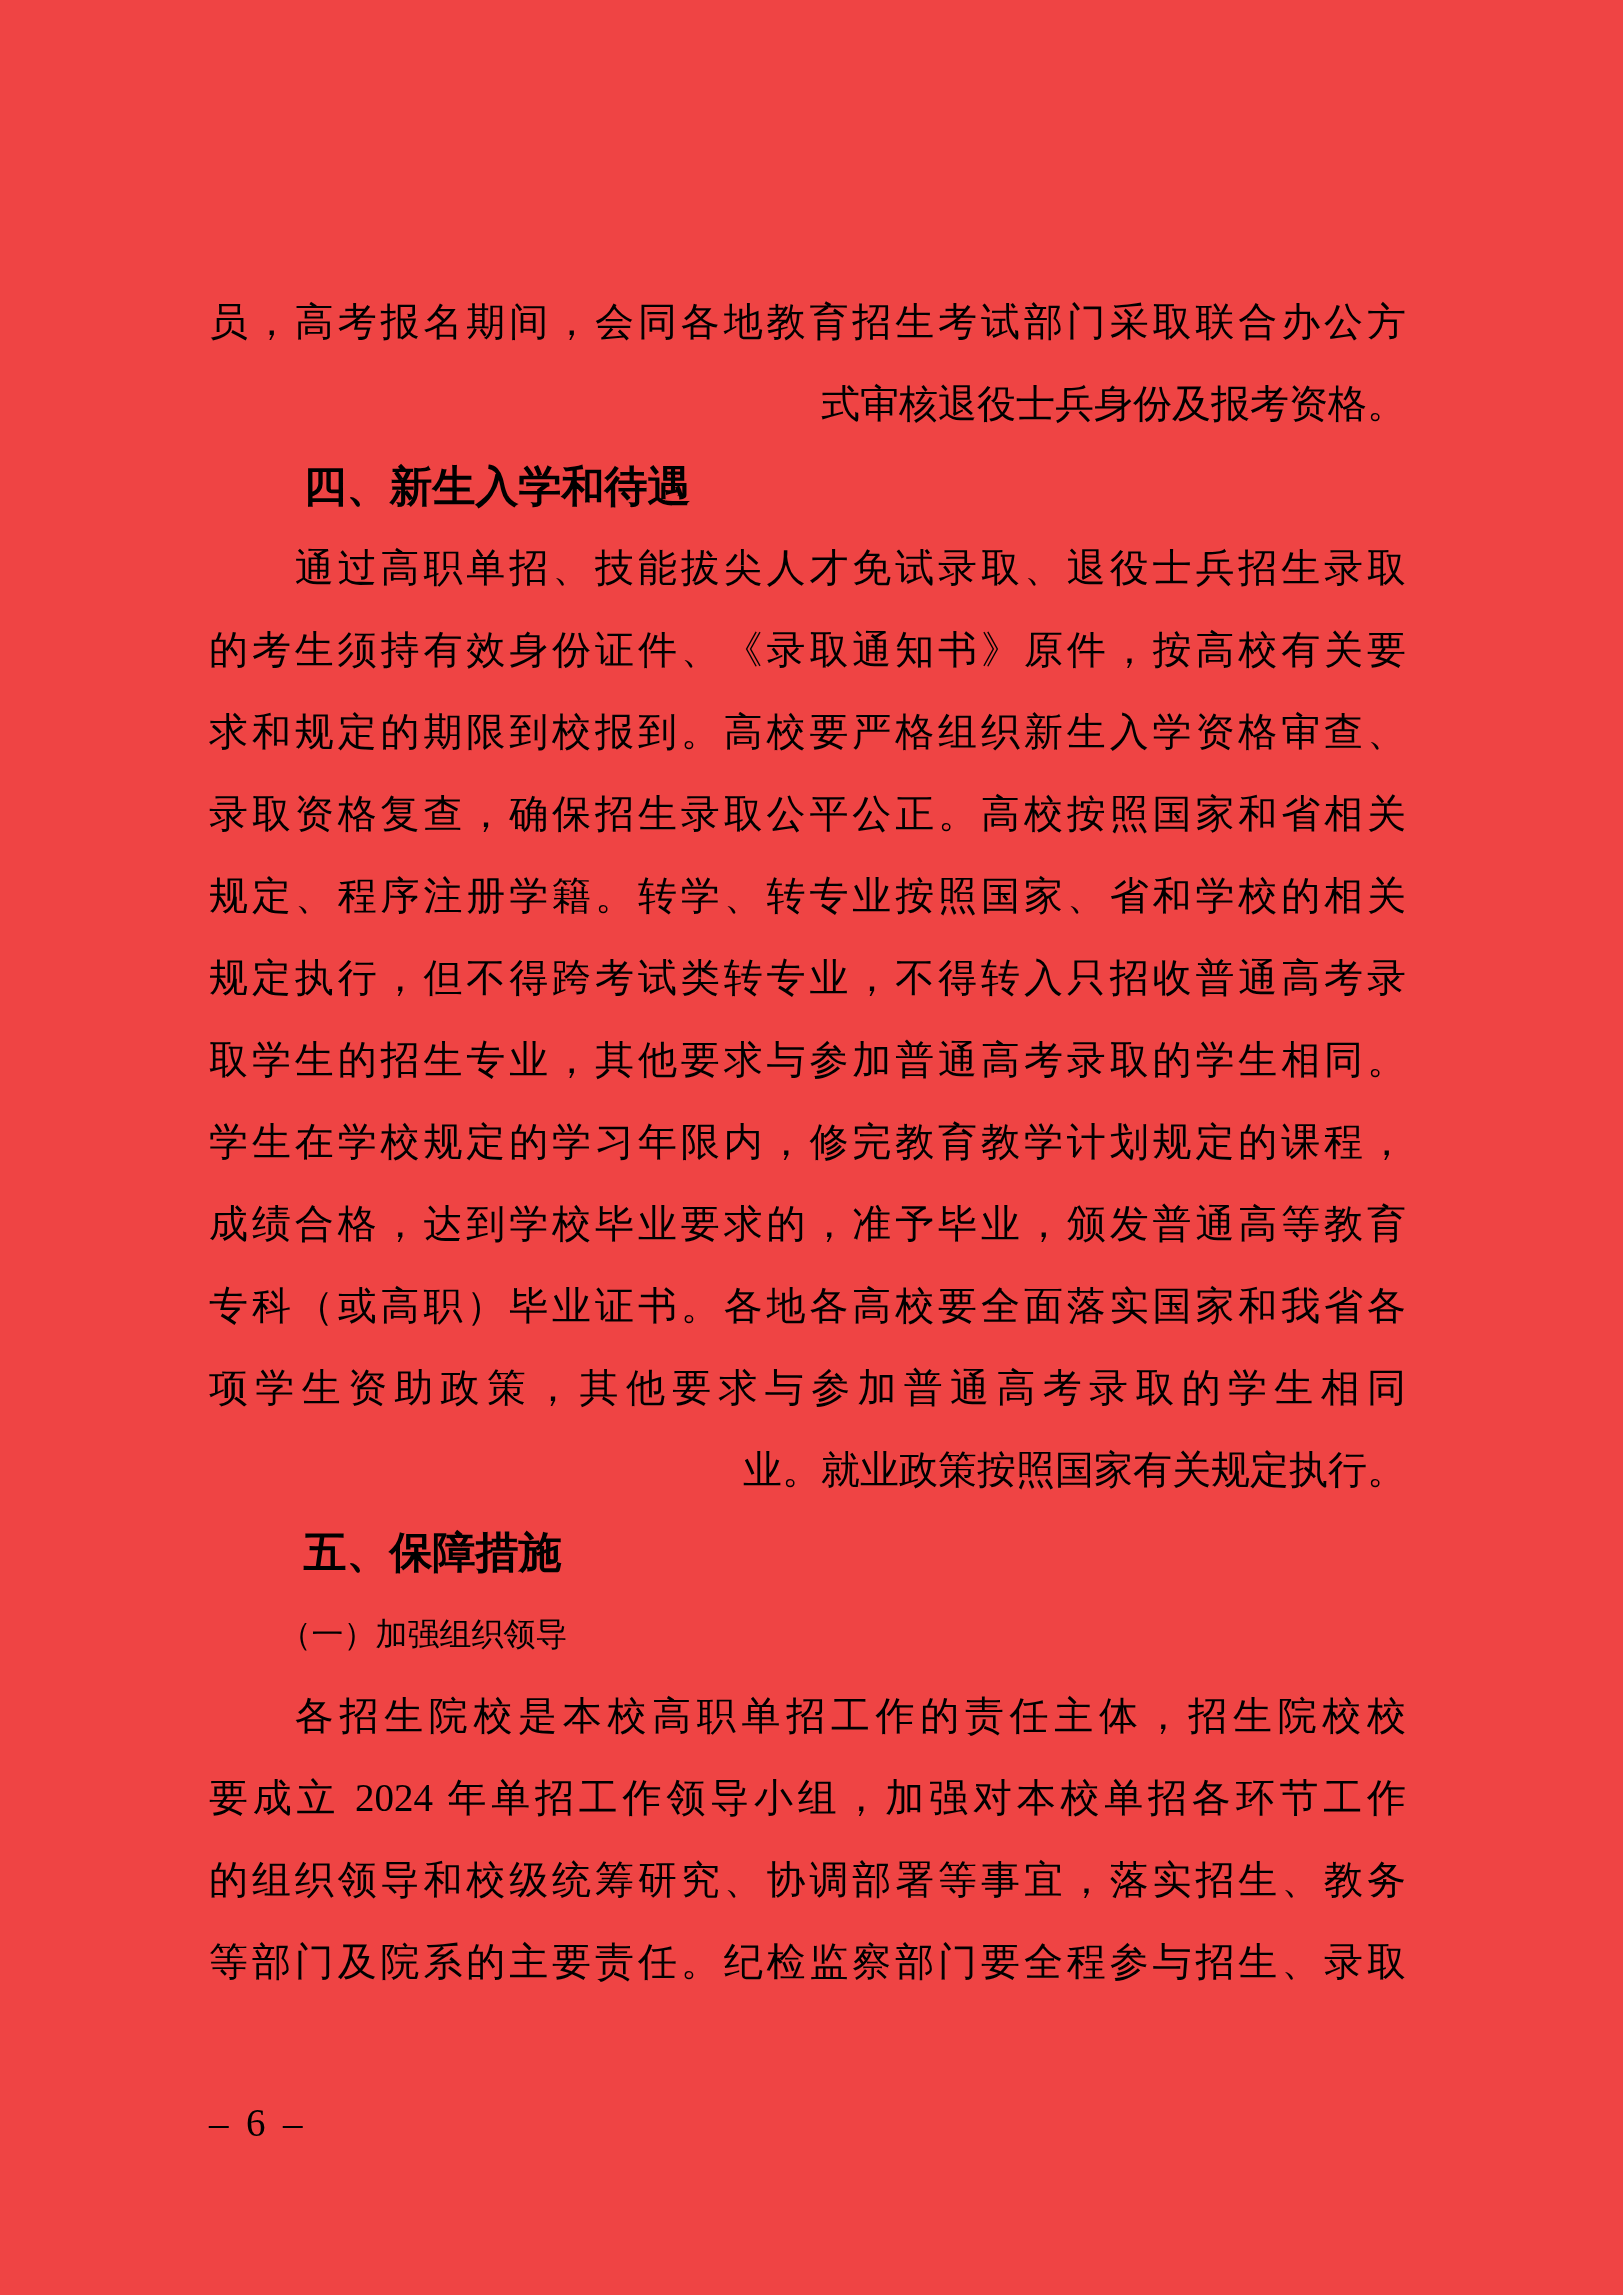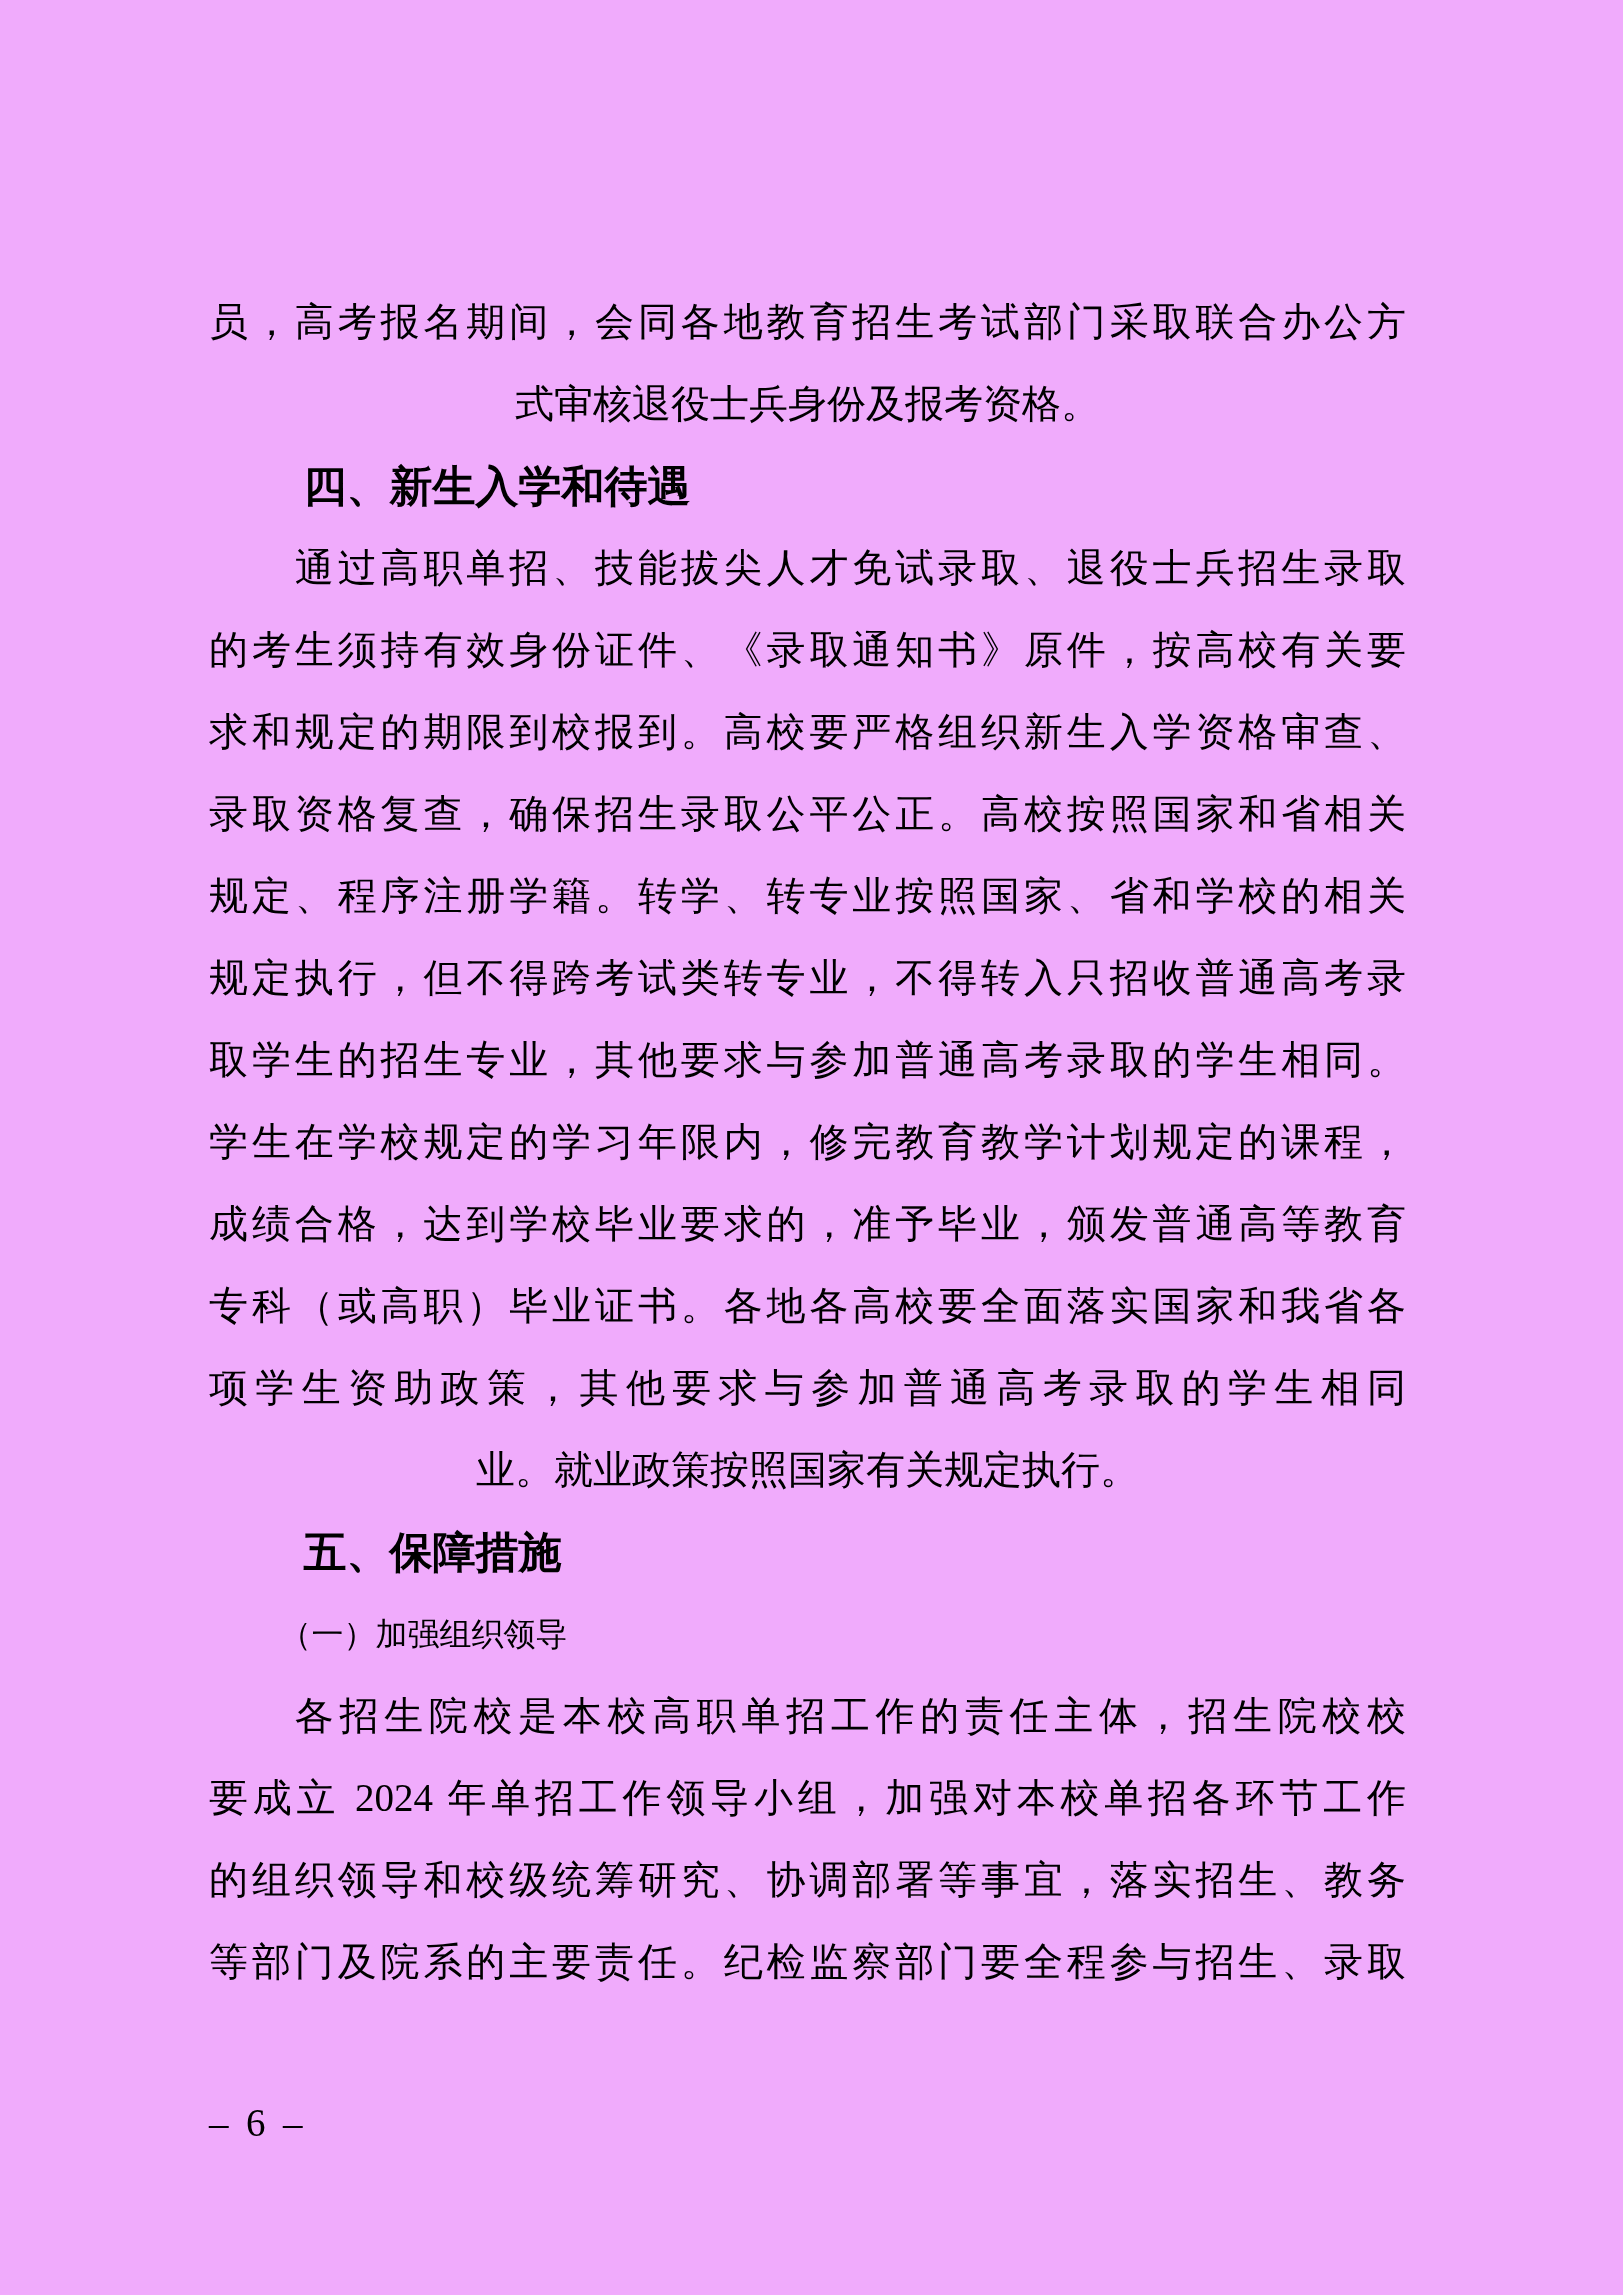--- a/index.html
+++ b/index.html
@@ -4,37 +4,37 @@
 <style>
   html, body {
     margin: 0;
     padding: 0;
     background: #ffffff;
   }
   .page {
     position: relative;
     width: 1623px;
     height: 2295px;
-    background: #f0abfc;
+    background: #ef4444;
     overflow: hidden;
     color: #000000;
     font-family: "Liberation Serif", "DejaVu Serif", serif;
   }
   .text-block {
     position: absolute;
     left: 209px;
     top: 281px;
     width: 1197px;
   }
   .line {
     width: 1197px;
     height: 82px;
     line-height: 82px;
     font-size: 39px;
-    text-align: center;
+    text-align: right;
     white-space: nowrap;
     font-kerning: none;
   }
   
   .line.j {
     white-space: normal;
     text-align: justify;
     text-align-last: justify;
     text-justify: inter-character;
   }

